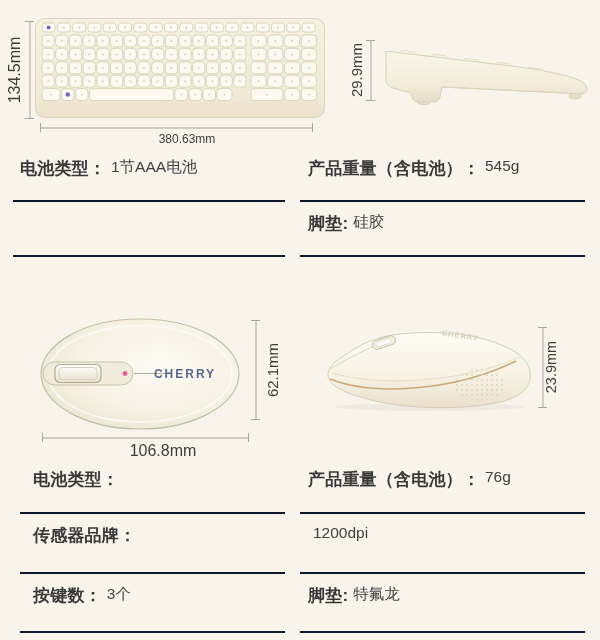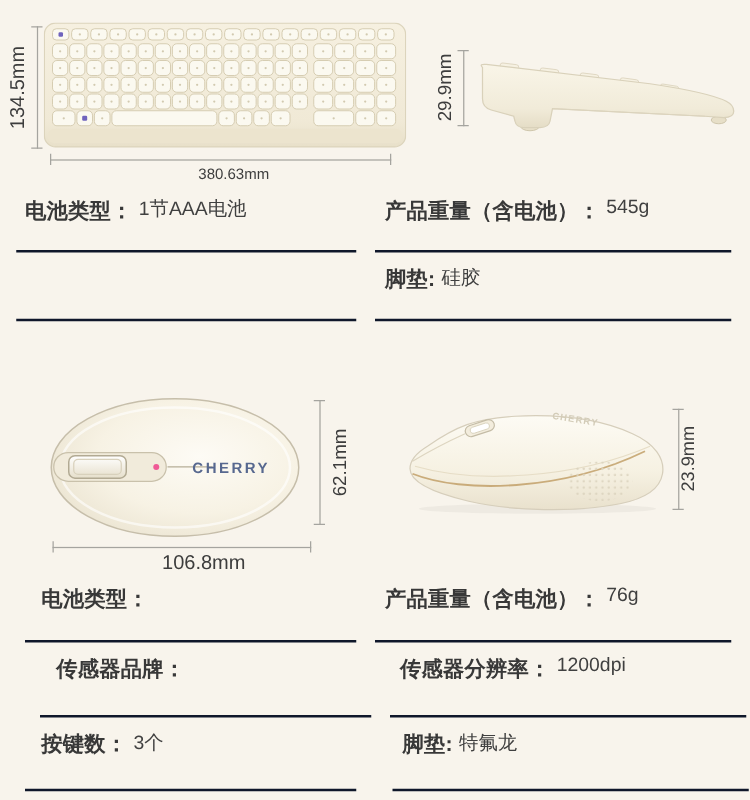--- a/index.html
+++ b/index.html
@@ -373,30 +373,29 @@
 
   <div class="row" style="top:468px; height:46px;">
     <div class="cell lm">
       <span class="lbl">电池类型：</span>
     </div>
     <div class="cell r">
       <span class="lbl">产品重量（含电池）：</span>
       <span class="val">76g</span>
     </div>
   </div>
-  <div class="row" style="top:524px; height:50px;padding-left:12px;">
+  <div class="row" style="top:524px; height:50px;">
     <div class="cell lm">
       <span class="lbl">传感器品牌：</span>
     </div>
     <div class="cell r">
-      <span class="lbl">传感器分辨率：</span>
       <span class="val">1200dpi</span>
     </div>
   </div>
-  <div class="row" style="top:584px; height:49px;gap:14px;">
+  <div class="row" style="top:584px; height:49px;">
     <div class="cell lm">
       <span class="lbl">按键数：</span>
       <span class="val">3个</span>
     </div>
     <div class="cell r">
       <span class="lbl">脚垫:</span>
       <span class="val">特氟龙</span>
     </div>
   </div>
 

